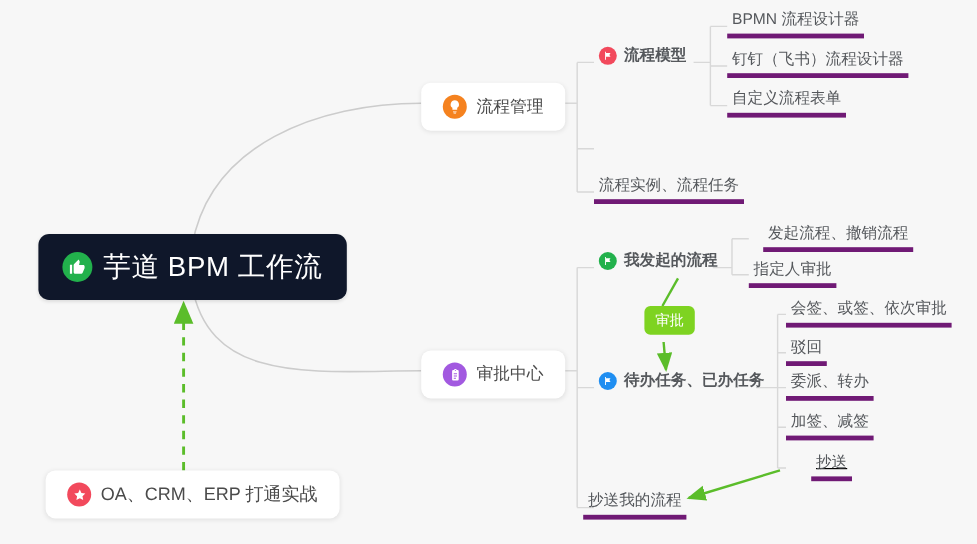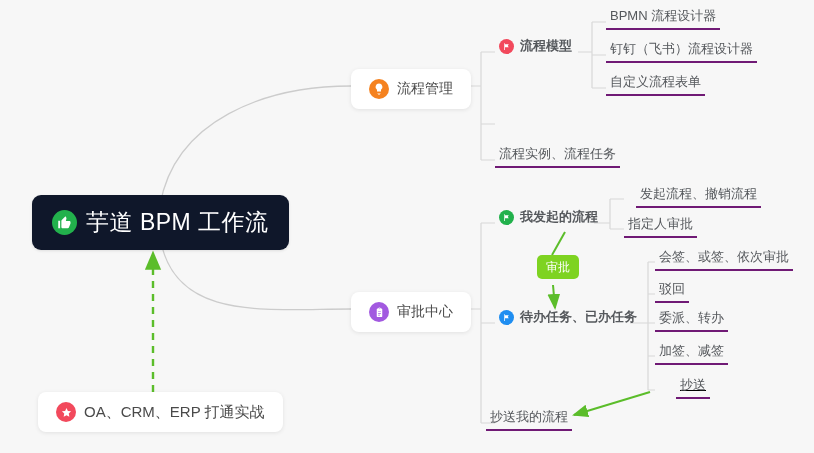--- a/index.html
+++ b/index.html
@@ -50,21 +50,21 @@
     font-size: 14px;
     white-space: nowrap;
   }
   .callout-node .card-label { font-size: 15px; }
 
   
   .u-node {
     position: absolute;
     display: flex; align-items: flex-end; gap: 6px;
     padding: 0 4px 4px 4px;
-    border-bottom: 2px solid #701a75;
+    border-bottom: 4px solid #701a75;
   }
   .u-node .u-text {
     color: #55585c;
     font-size: 13px;
     white-space: nowrap;
     line-height: 16px;
   }
   .u-node.no-rule { border-bottom: none; font-weight: bold; }
 
   

